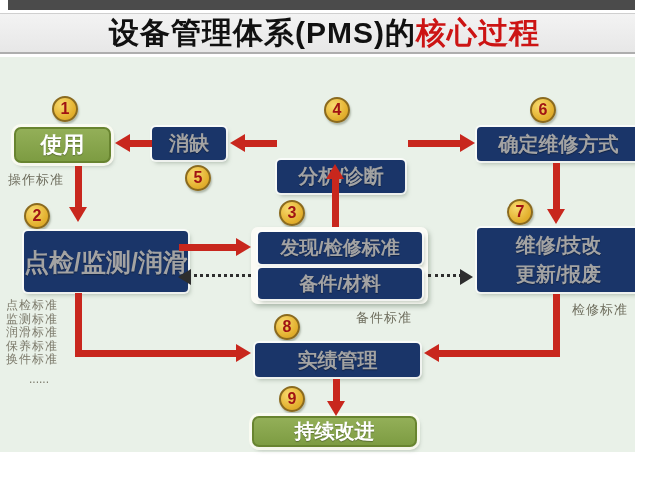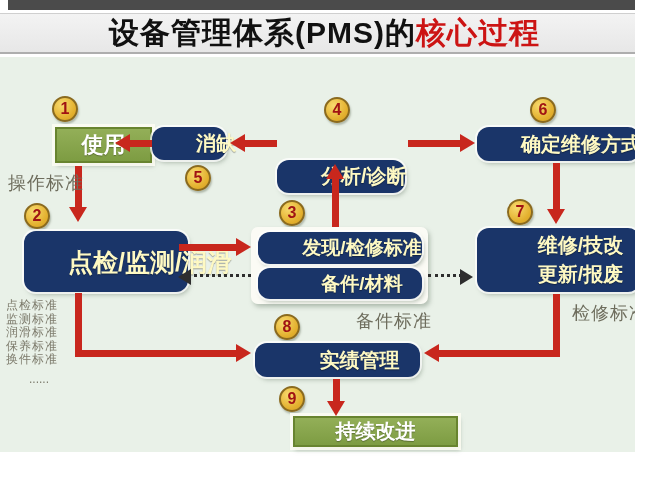--- a/index.html
+++ b/index.html
@@ -38,48 +38,46 @@
 
   .flow-bg {
     position: absolute;
     left: 0; top: 57px; width: 649px; height: 395px;
     background: #e9f1e8;
   }
 
   .navy-box {
     position: absolute;
     background: #1a3569;
-    color: #fef9c3;
-    font-weight: bold;
-    text-align: center;
-    border-radius: 12px;
+    color: #a3a3a3;
+    font-weight: bold;
+    text-align: center;
+    border-radius: 4px;
     box-shadow: 0 0 0 2px rgba(255,255,255,0.75), 2px 3px 4px rgba(130,145,130,0.55);
     display: flex;
     flex-direction: column;
     justify-content: center;
     white-space: nowrap;
     text-shadow: 0 1px 1px rgba(0,0,0,0.35);
-    padding-left: 44px;
   }
 
   .green-box {
     position: absolute;
     background: linear-gradient(#93af58, #7d9c42);
     border: 2px solid #68842f;
     color: #ffffff;
     font-weight: bold;
     text-align: center;
-    border-radius: 0;
+    border-radius: 7px;
     box-shadow: 0 0 0 3px rgba(252,252,242,0.9), 2px 3px 4px rgba(130,145,130,0.6);
     display: flex;
     align-items: center;
     justify-content: center;
     white-space: nowrap;
     text-shadow: 0 1px 1px rgba(0,0,0,0.3);
-    margin-left: 41px;
   }
 
   .white-container {
     position: absolute;
     background: #fbfbf5;
     border-radius: 7px;
     box-shadow: 2px 3px 4px rgba(130,145,130,0.5);
   }
 
   .num-circle {
@@ -103,21 +101,21 @@
   .head.down  { border-left: 9px solid transparent; border-right: 9px solid transparent; border-top: 15px solid #c8271d; }
   .head.up    { border-left: 9px solid transparent; border-right: 9px solid transparent; border-bottom: 15px solid #c8271d; }
 
   .dotted-line { position: absolute; border-top: 3px dotted #2e2e2e; }
   .dhead { position: absolute; width: 0; height: 0; }
   .dhead.left  { border-top: 8px solid transparent; border-bottom: 8px solid transparent; border-right: 13px solid #2e2e2e; }
   .dhead.right { border-top: 8px solid transparent; border-bottom: 8px solid transparent; border-left: 13px solid #2e2e2e; }
 
   .small-label {
     position: absolute;
-    font-size: 18px;
+    font-size: 13px;
     color: #6e6d5d;
     letter-spacing: 1px;
     white-space: nowrap;
   }
   .teal-label {
     position: absolute;
     font-size: 15px;
     font-weight: bold;
     color: #3aa2b4;
     letter-spacing: 1px;

